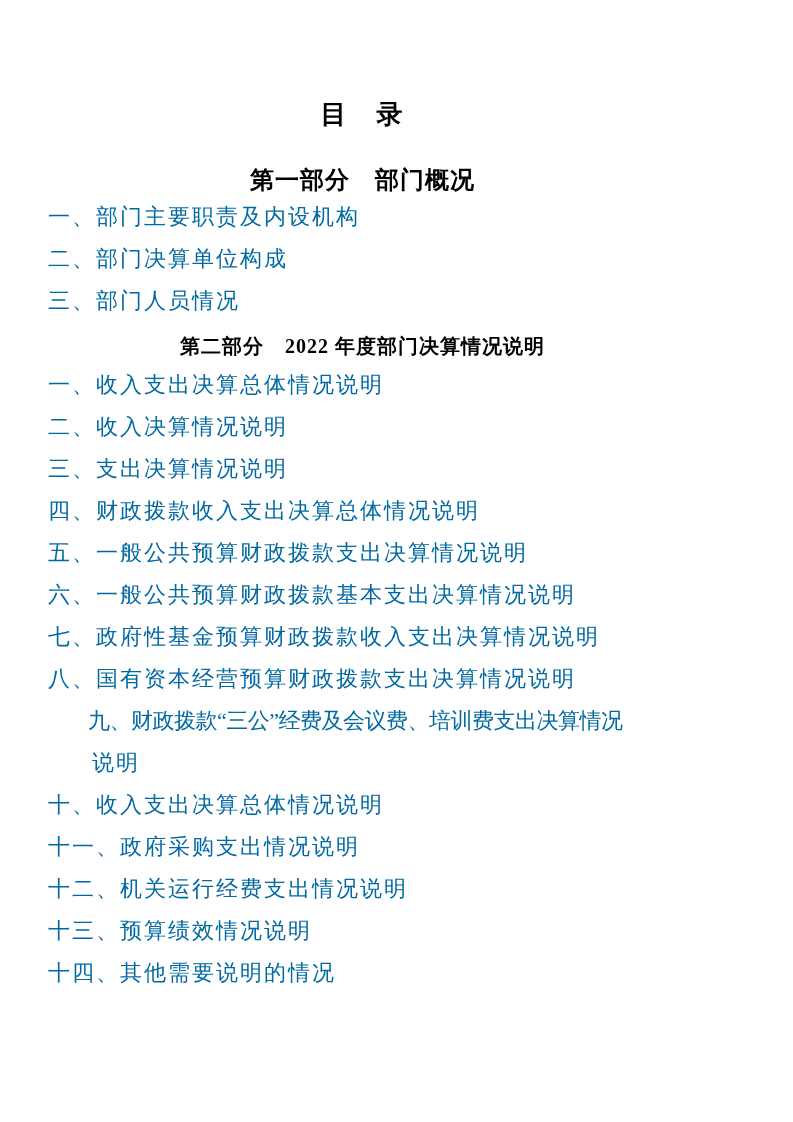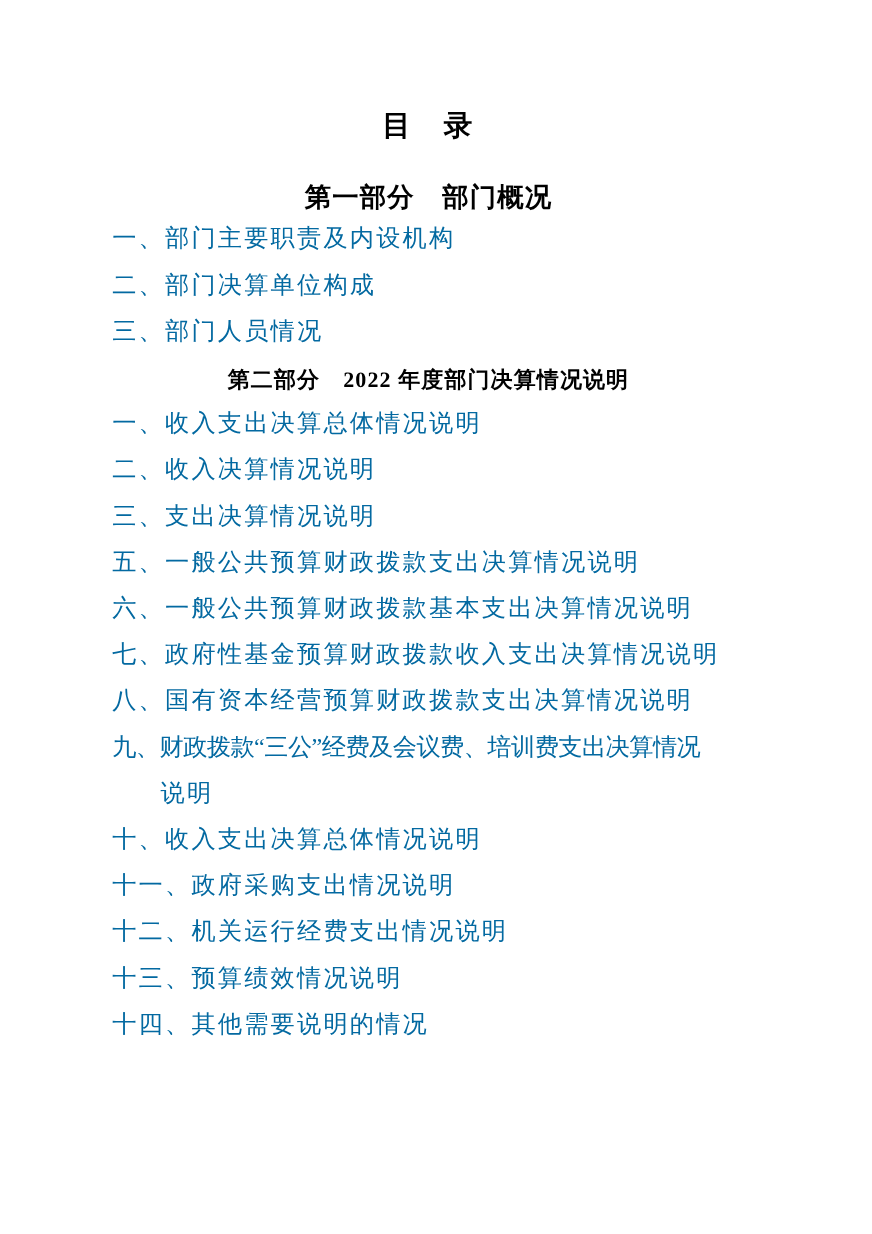--- a/index.html
+++ b/index.html
@@ -13,21 +13,21 @@
     height: 1122px;
     margin: 0 auto;
     background: #ffffff;
     color: #1c1c1c;
     font-family: "Liberation Serif", "DejaVu Serif", serif;
     overflow: hidden;
     box-sizing: border-box;
   }
   .content {
     box-sizing: border-box;
-    padding: 98px 116px 0 102px;
+    padding: 98px 116px 0 48px;
   }
   .doc-title {
     margin: 0;
     font-size: 26px;
     line-height: 34px;
     font-weight: bold;
     color: #000000;
     text-align: center;
     letter-spacing: 2px;
   }
@@ -55,20 +55,21 @@
   .toc-line {
     height: 42px;
     line-height: 42px;
     font-size: 22px;
     letter-spacing: 2px;
     white-space: nowrap;
     color: #0369a1;
   }
   .toc-line.tight {
     letter-spacing: -0.5px;
+    margin-left: 40px;
   }
   .toc-line.continuation {
     padding-left: 44px;
   }
 </style>
 </head>
 <body>
 
 <div class="page">
   <div class="content">
@@ -82,20 +83,21 @@
       <div class="toc-line">二、部门决算单位构成</div>
       <div class="toc-line">三、部门人员情况</div>
     </div>
 
     <h2 class="section-heading second">第二部分　2022 年度部门决算情况说明</h2>
 
     <div class="toc-list">
       <div class="toc-line">一、收入支出决算总体情况说明</div>
       <div class="toc-line">二、收入决算情况说明</div>
       <div class="toc-line">三、支出决算情况说明</div>
+      <div class="toc-line">四、财政拨款收入支出决算总体情况说明</div>
       <div class="toc-line">五、一般公共预算财政拨款支出决算情况说明</div>
       <div class="toc-line">六、一般公共预算财政拨款基本支出决算情况说明</div>
       <div class="toc-line">七、政府性基金预算财政拨款收入支出决算情况说明</div>
       <div class="toc-line">八、国有资本经营预算财政拨款支出决算情况说明</div>
       <div class="toc-line tight">九、财政拨款“三公”经费及会议费、培训费支出决算情况</div>
       <div class="toc-line continuation">说明</div>
       <div class="toc-line">十、收入支出决算总体情况说明</div>
       <div class="toc-line">十一、政府采购支出情况说明</div>
       <div class="toc-line">十二、机关运行经费支出情况说明</div>
       <div class="toc-line">十三、预算绩效情况说明</div>

